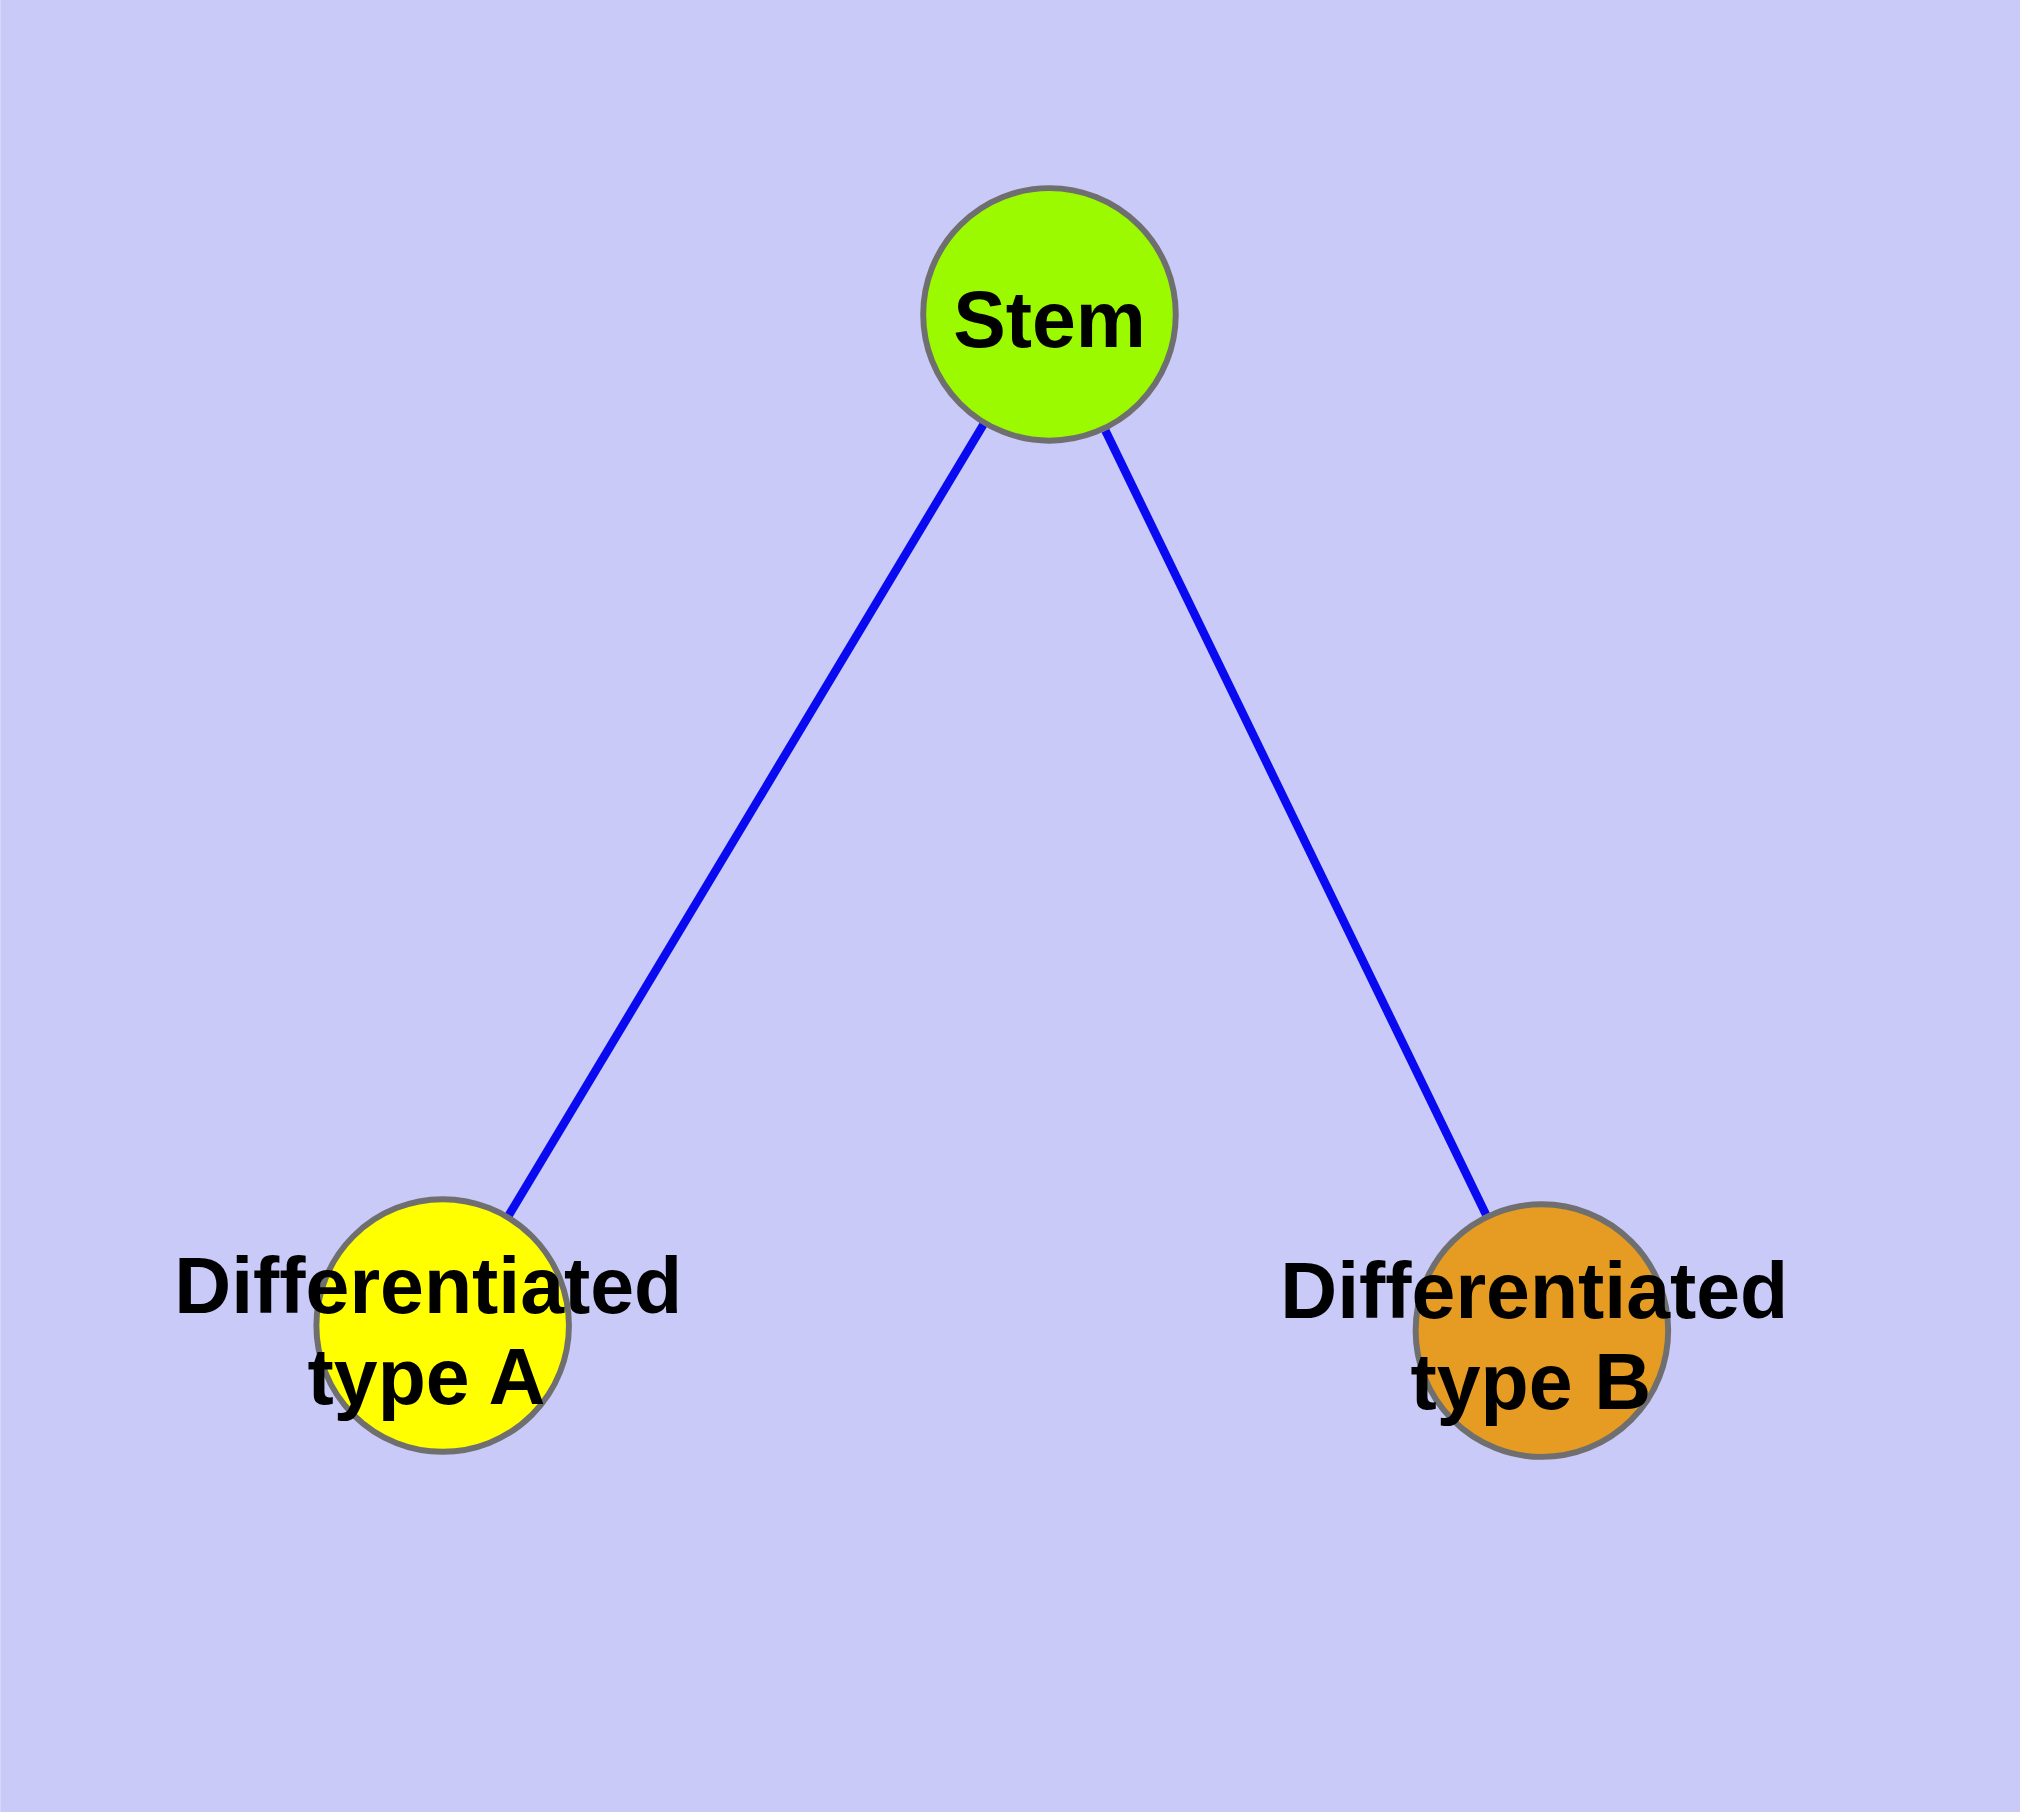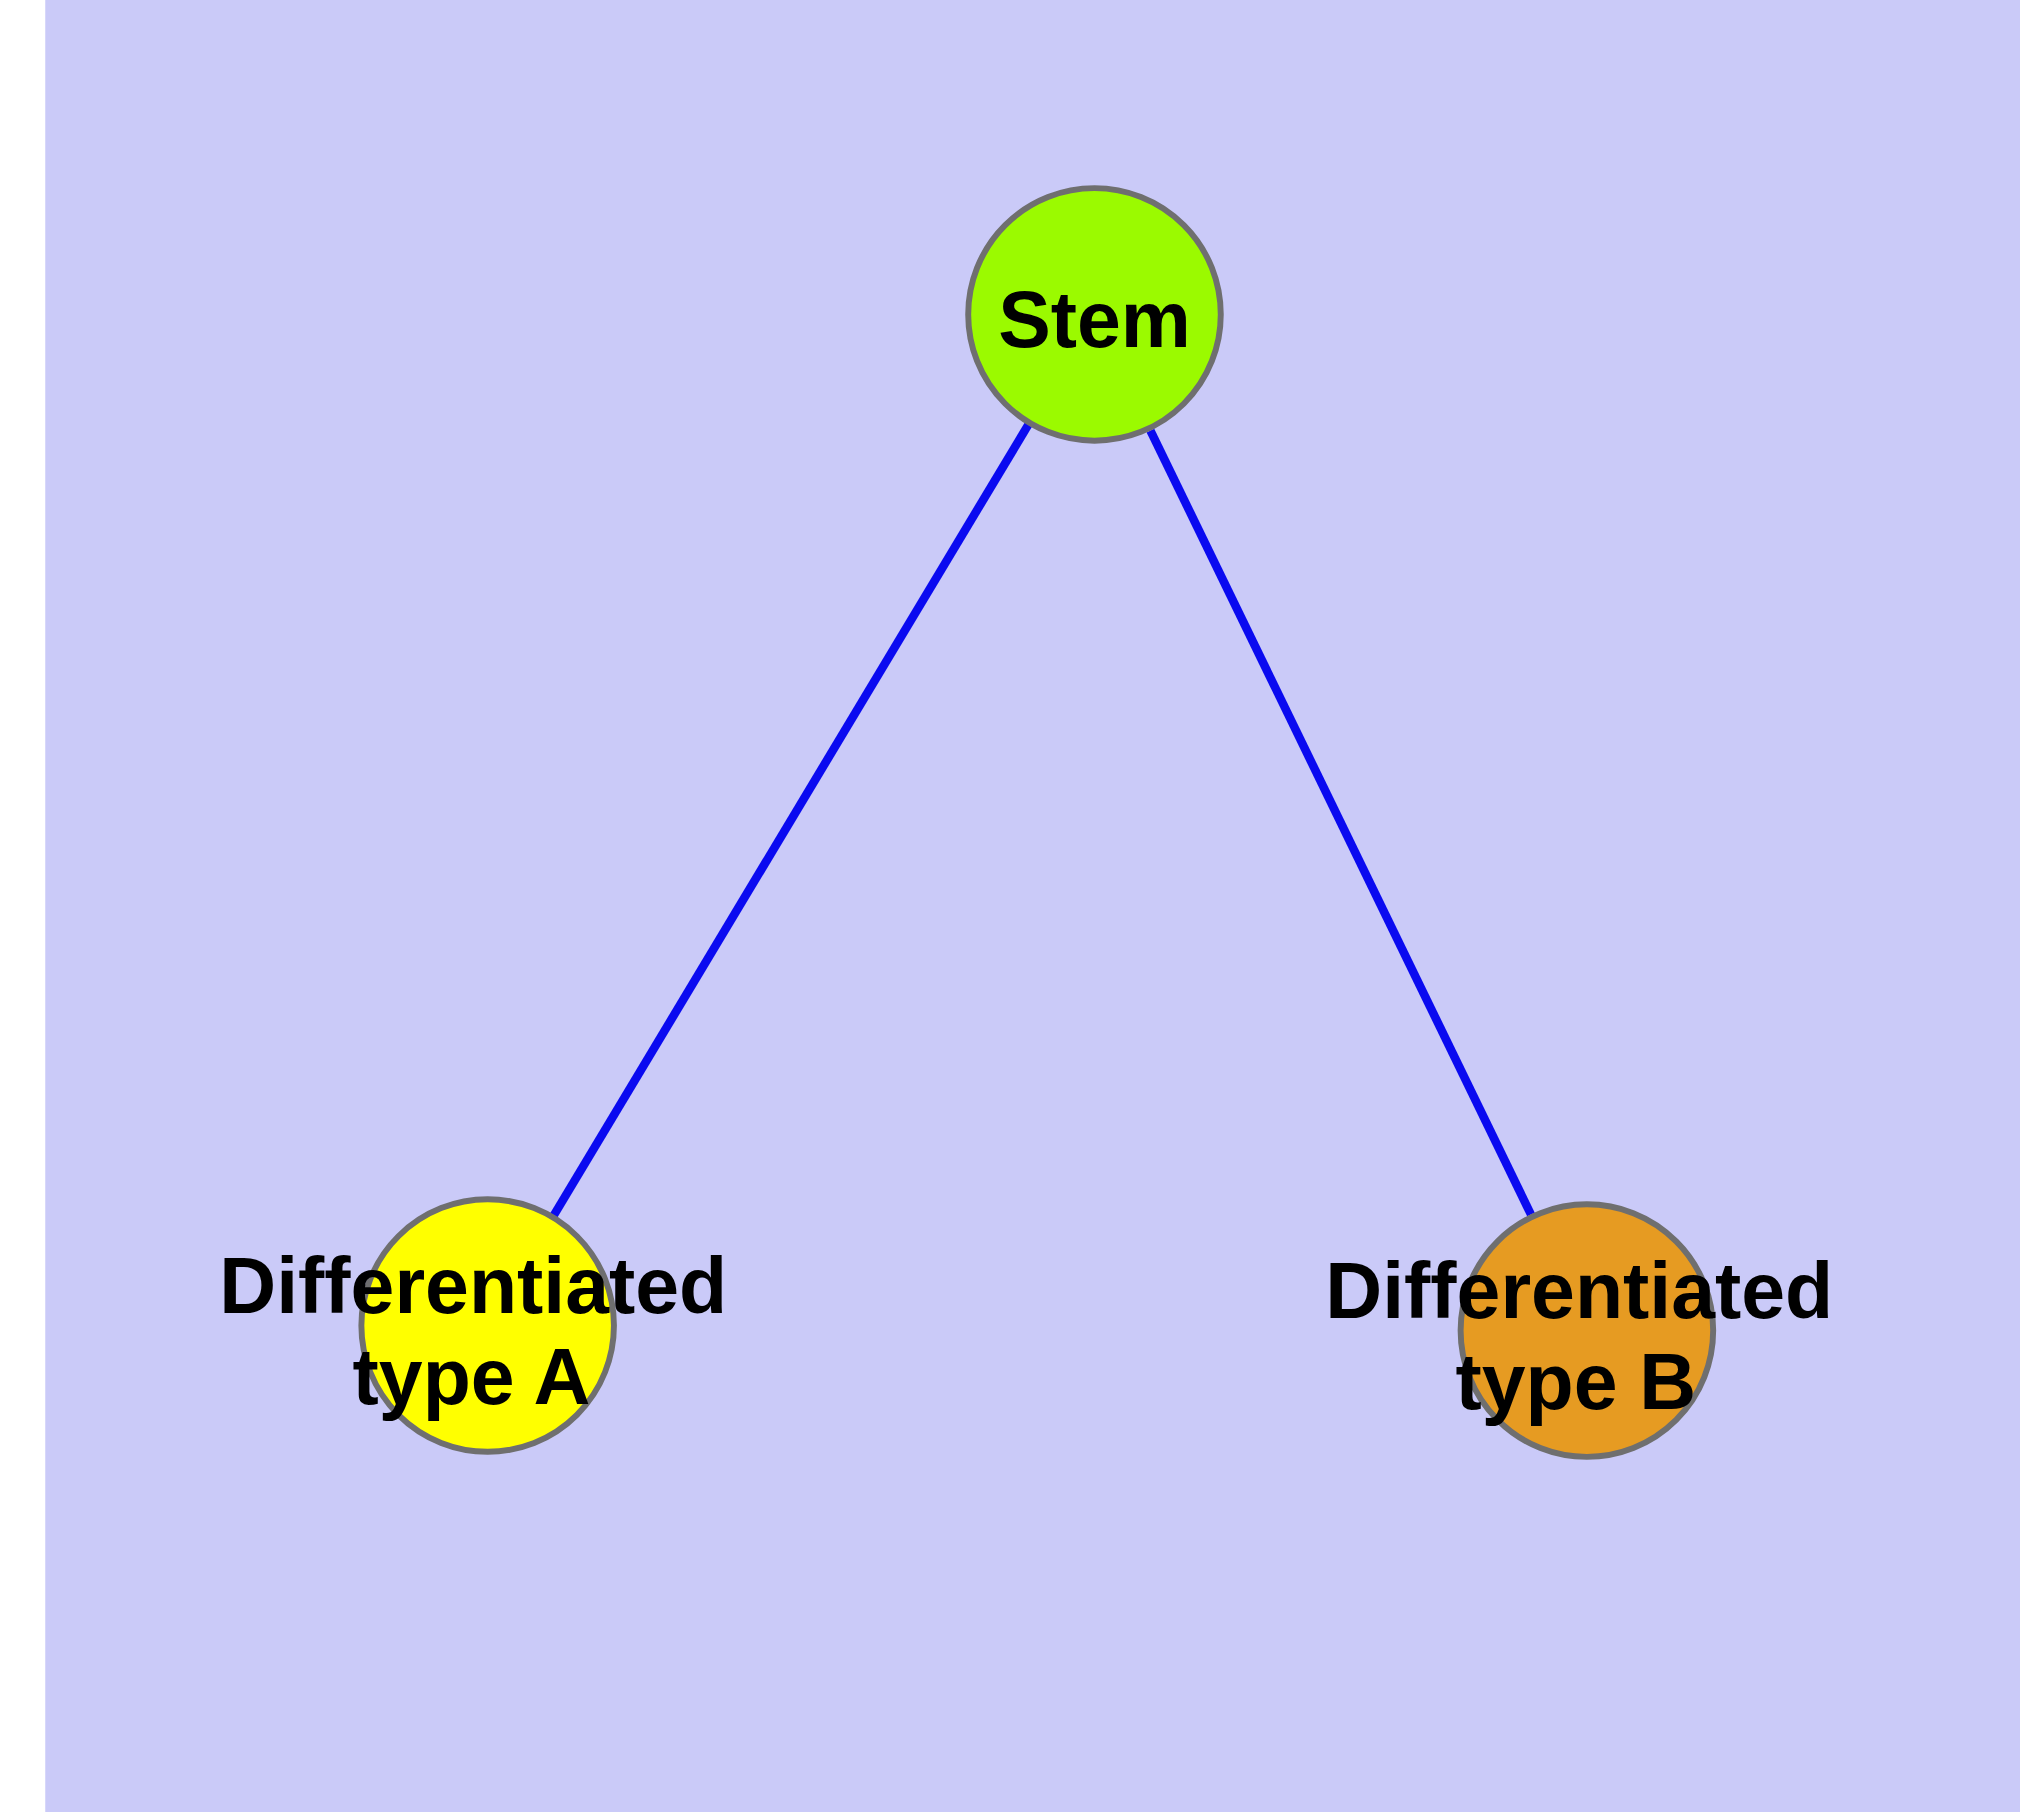--- a/index.html
+++ b/index.html
@@ -7,21 +7,20 @@
     padding: 0;
     width: 2021px;
     height: 1812px;
     overflow: hidden;
     font-family: "Liberation Sans", sans-serif;
   }
   .diagram-wrap {
     position: relative;
     width: 1651px;
     height: 1812px;
-    margin-left: 45px;
   }
   svg.graph {
     display: block;
     width: 2021px;
     height: 1812px;
   }
   .edge {
     stroke-width: 10;
     stroke-linecap: butt;
     fill: none;

